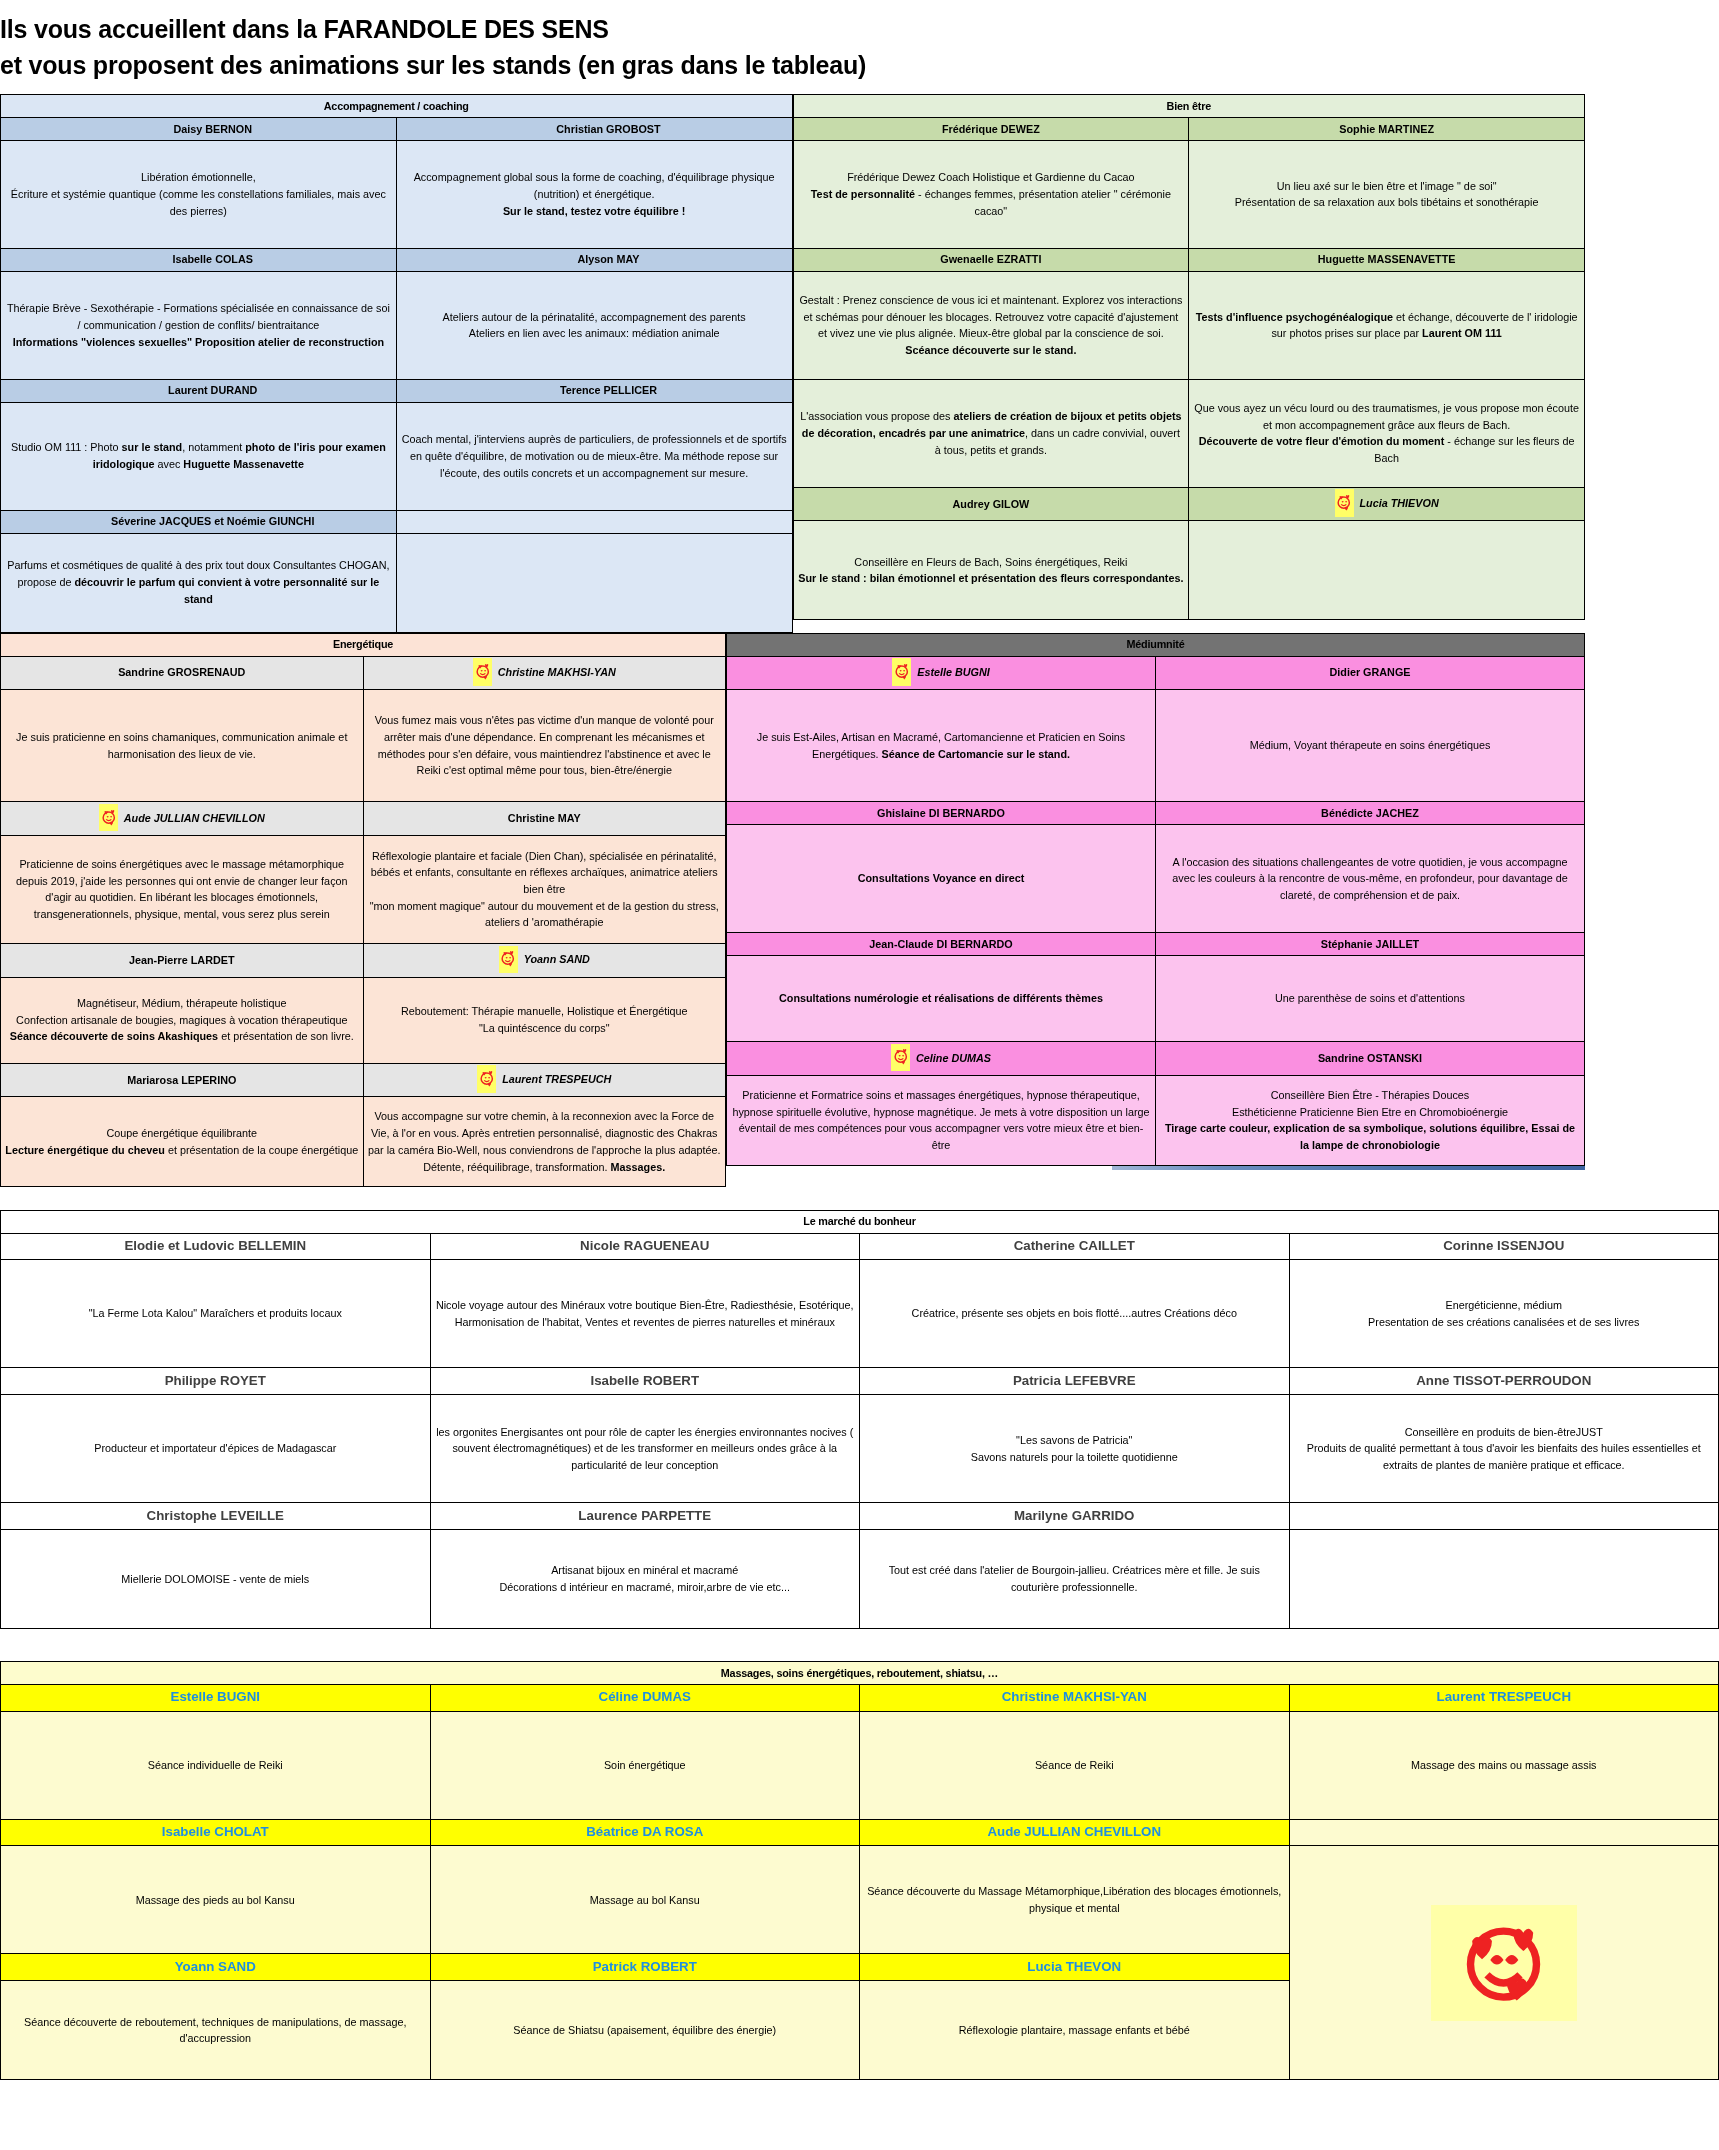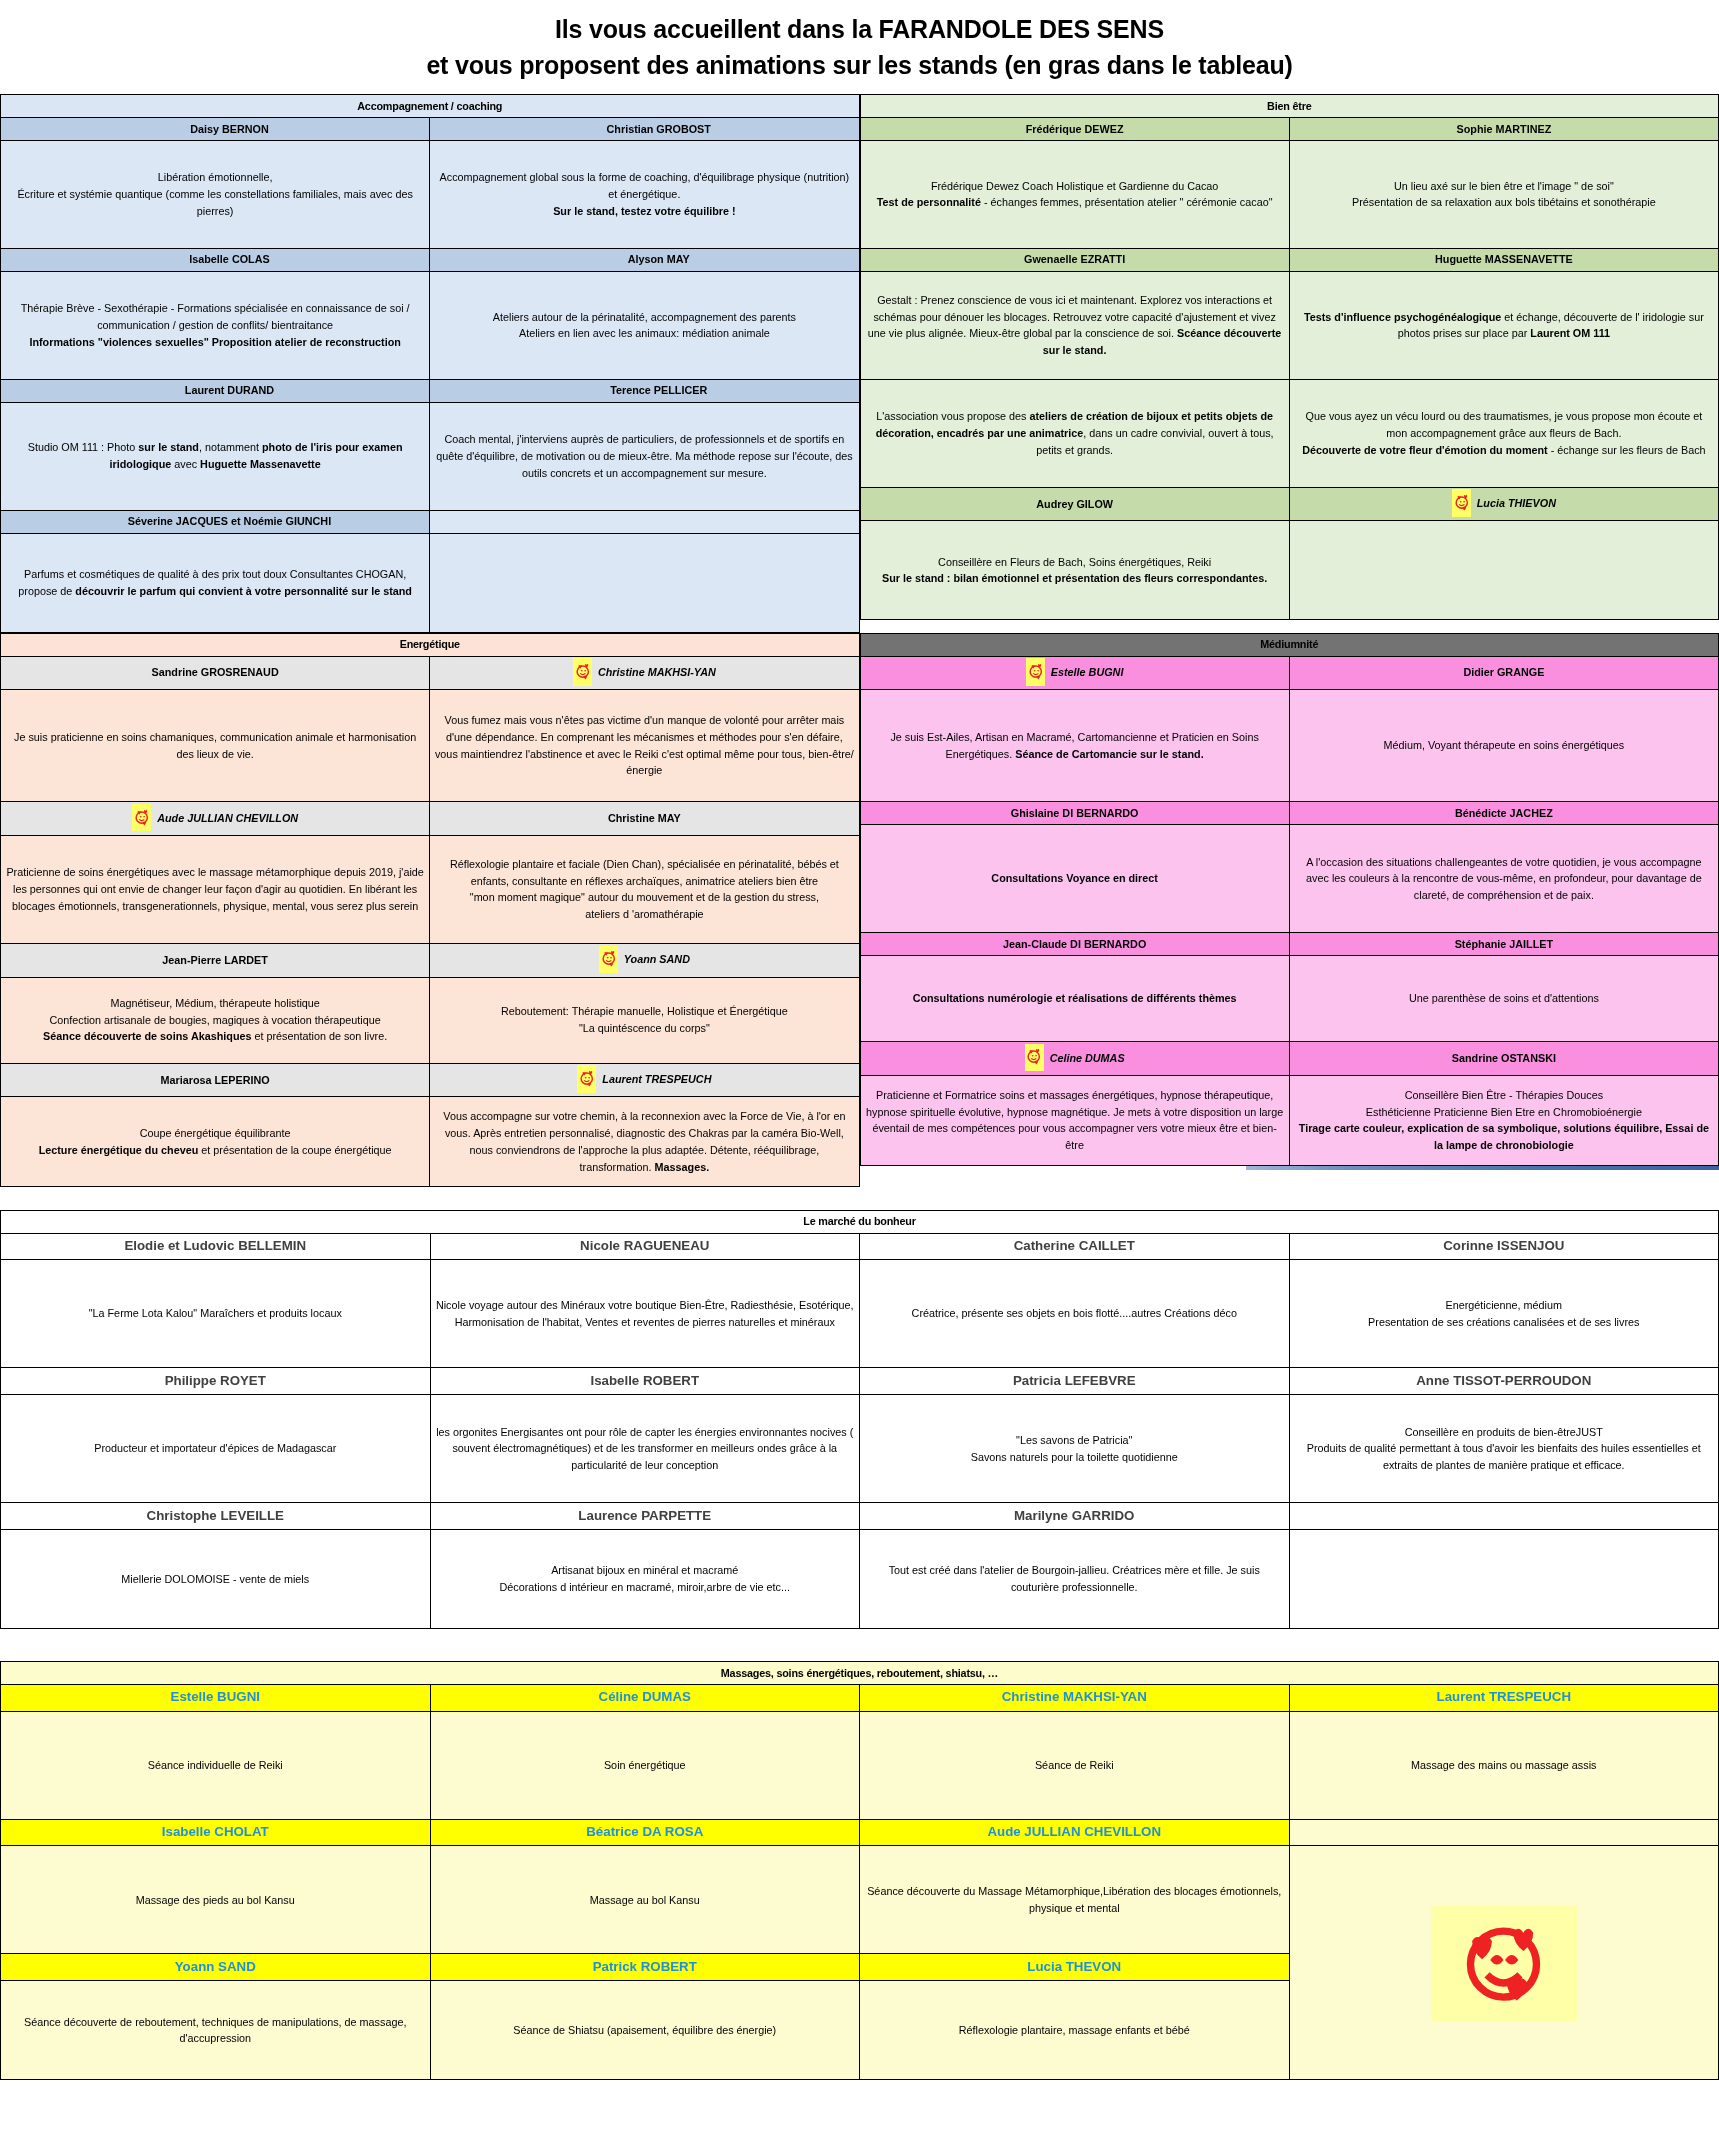--- a/index.html
+++ b/index.html
@@ -6,21 +6,20 @@
   body{
     font-family:"Liberation Sans","DejaVu Sans",sans-serif;
     width:1719px;
     color:#000;
     -webkit-font-smoothing:antialiased;
   }
   .page{width:1719px;position:relative;}
 
   
   .doc-title{
-    text-align:center;
     font-weight:bold;
     font-size:25px;
     line-height:1.45;
     padding:11.2px 0 10.3px 0;
     letter-spacing:-0.2px;
   }
   .doc-title .ln{display:block;}
 
   
   table.grid{
@@ -80,21 +79,21 @@
   
   .sec-marche .banner{background:#ffffff;}
   .sec-marche .namecell{background:#ffffff;color:#404040;font-size:13.3px;}
   .sec-marche .desc,.sec-marche .empty{background:#ffffff;}
   
   .sec-mass .banner{background:#fdfccd;}
   .sec-mass .namecell{background:#ffff00;color:#1f8fe0;font-size:13.3px;}
   .sec-mass .desc,.sec-mass .empty{background:#fdfbd0;}
 
   
-  .duo{display:flex;width:1719px;border-radius:30px;}
+  .duo{display:flex;width:1585px;border-radius:30px;}
   .duo > .half{width:860px;}
   .duo table.grid{width:100%;}
   .duo td.col{width:50%;}
 
   
   .spacer{height:11.2px;background:#ffffff;width:1719px;}
   .spacer-tall{height:32px;background:#ffffff;width:1719px;}
 
   
   .smiley{

